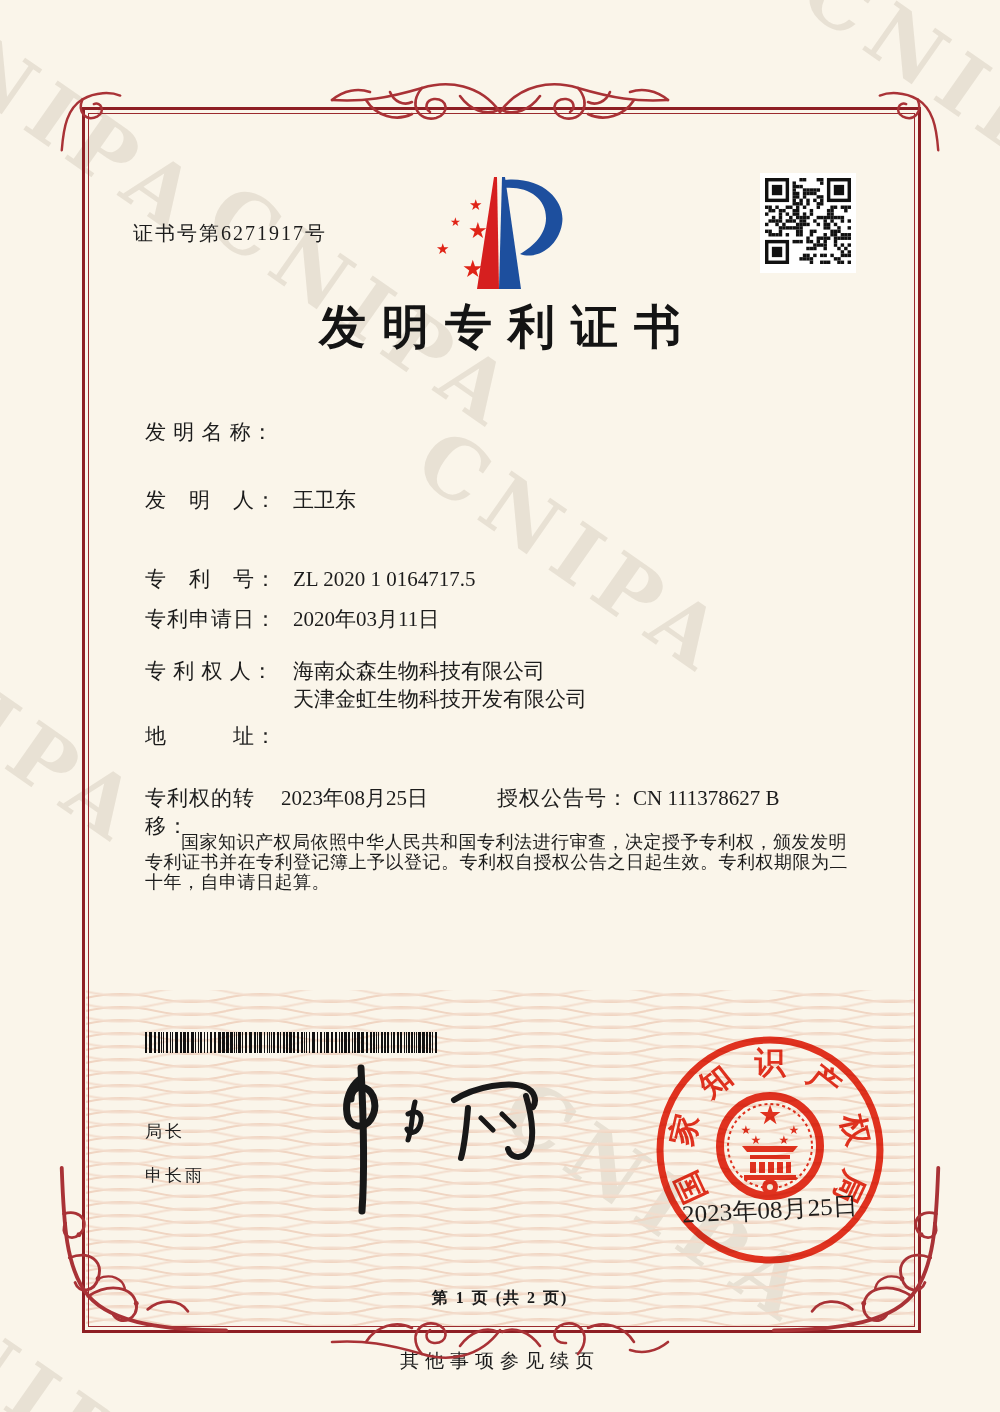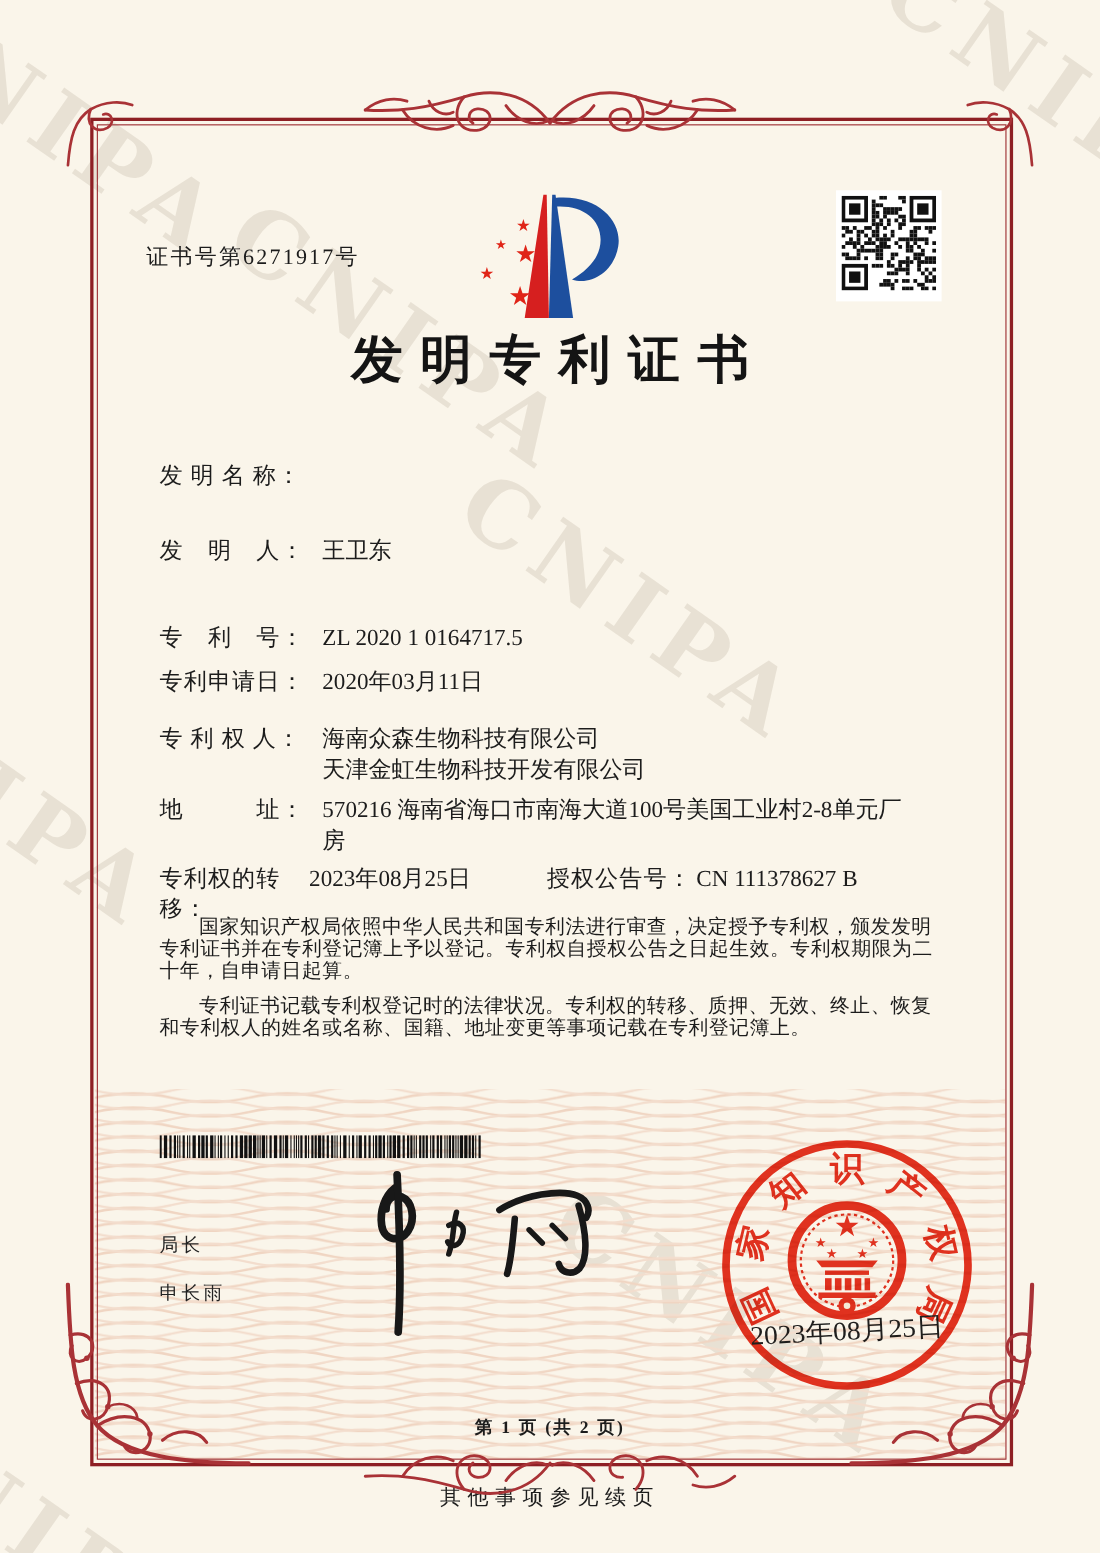--- a/index.html
+++ b/index.html
@@ -366,37 +366,35 @@
       </div>
       <div class="field" style="top:247px">
         <span class="flabel">专 利 权 人：</span>
         <span class="fvalue">
           <span style="display:block">海南众森生物科技有限公司</span>
           <span style="display:block">天津金虹生物科技开发有限公司</span>
         </span>
       </div>
       <div class="field" style="top:312px">
         <span class="flabel">地　　　址：</span>
-        <span class="fvalue" style="width:528px">570216 海南省海口市南海大道100号美国工业村2-8单元厂房</span>
       </div>
       <div class="field" style="top:374px">
         <span style="display:flex;width:340px">
           <span class="flabel">专利权的转移：</span>
           <span class="fvalue">2023年08月25日</span>
         </span>
         <span style="display:flex">
           <span class="flabel">授权公告号：</span>
           <span class="fvalue">CN 111378627 B</span>
         </span>
       </div>
     </div>
 
     <div class="abs paras">
       <p>国家知识产权局依照中华人民共和国专利法进行审查，决定授予专利权，颁发发明专利证书并在专利登记簿上予以登记。专利权自授权公告之日起生效。专利权期限为二十年，自申请日起算。</p>
-      <p>专利证书记载专利权登记时的法律状况。专利权的转移、质押、无效、终止、恢复和专利权人的姓名或名称、国籍、地址变更等事项记载在专利登记簿上。</p>
     </div>
 
     <svg class="abs" id="barcode-svg" style="left:145px;top:1032px" width="296" height="21" xmlns="http://www.w3.org/2000/svg">
         <rect x="0" y="0" width="2" height="21" fill="#111"></rect>
         <rect x="4" y="0" width="3" height="21" fill="#111"></rect>
         <rect x="9" y="0" width="2" height="21" fill="#111"></rect>
         <rect x="13" y="0" width="2" height="21" fill="#111"></rect>
         <rect x="16" y="0" width="1" height="21" fill="#111"></rect>
         <rect x="18" y="0" width="1" height="21" fill="#111"></rect>
         <rect x="21" y="0" width="2" height="21" fill="#111"></rect>

